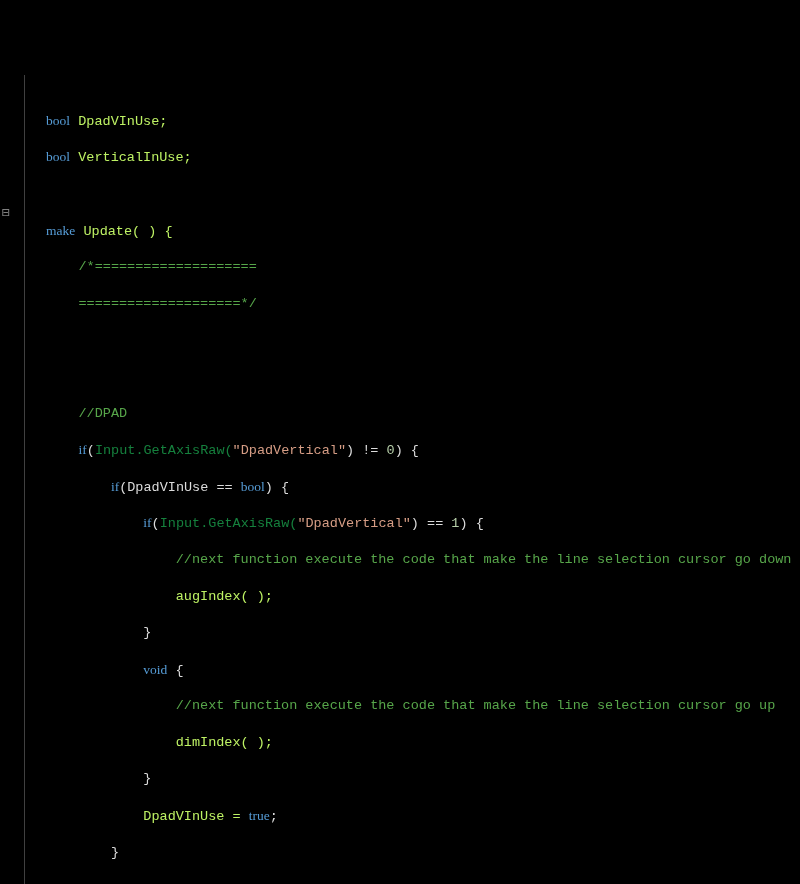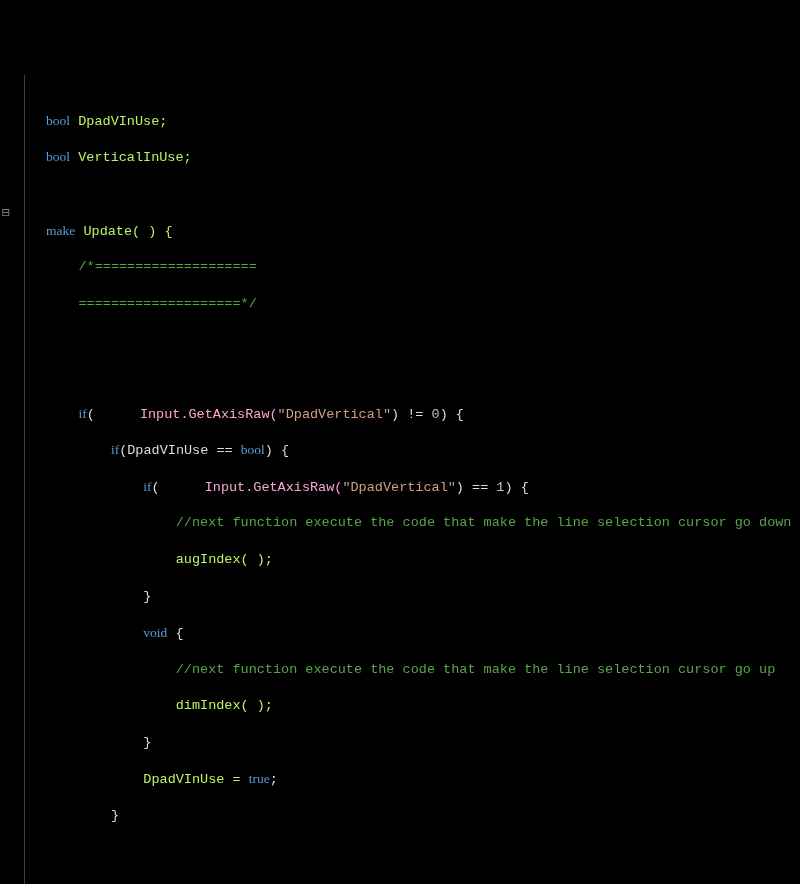--- a/index.html
+++ b/index.html
@@ -35,21 +35,21 @@
     .code {
       padding-top: 2px;
       padding-left: 14px;
       position: relative;
     }
     .line {
       display: block;
       height: 18.3px;
     }
     .kw { color: #569cd6; font-family: Liberation Serif, serif; }
-    .type { color: #f9a8d4; margin-left: 45px; }
+    .type { color: #15803d; }
     .ident { color: #bef264; }
     .str { color: #d69d85; }
     .num { color: #b5cea8; }
     .comment { color: #57a64a; }
     .punct { color: #dcdcdc; }
     .guide {
       position: absolute;
       width: 1px;
       background: #404040;
       left: 0;
@@ -115,20 +115,21 @@
   <div class="code">
     <div class="guide"></div>
 <span class="line"> <span class="kw">bool</span> <span class="ident">DpadVInUse;</span></span>
 <span class="line"> <span class="kw">bool</span> <span class="ident">VerticalInUse;</span></span>
 <span class="line"></span>
 <span class="line"> <span class="kw">make</span> <span class="ident">Update( ) {</span></span>
 <span class="line">     <span class="comment">/*====================</span></span>
 <span class="line">     <span class="comment">====================*/</span></span>
 <span class="line"></span>
 <span class="line"></span>
+<span class="line">     <span class="comment">//DPAD</span></span>
 <span class="line">     <span class="kw">if</span><span class="punct">(</span><span class="type">Input.GetAxisRaw(</span><span class="str">"DpadVertical"</span><span class="punct">) != </span><span class="num">0</span><span class="punct">) {</span></span>
 <span class="line">         <span class="kw">if</span><span class="punct">(DpadVInUse == </span><span class="kw">bool</span><span class="punct">) {</span></span>
 <span class="line">             <span class="kw">if</span><span class="punct">(</span><span class="type">Input.GetAxisRaw(</span><span class="str">"DpadVertical"</span><span class="punct">) == </span><span class="num">1</span><span class="punct">) {</span></span>
 <span class="line">                 <span class="comment">//next function execute the code that make the line selection cursor go down</span></span>
 <span class="line">                 <span class="ident">augIndex( );</span></span>
 <span class="line">             <span class="punct">}</span></span>
 <span class="line">             <span class="kw">void</span><span class="punct"> {</span></span>
 <span class="line">                 <span class="comment">//next function execute the code that make the line selection cursor go up</span></span>
 <span class="line">                 <span class="ident">dimIndex( );</span></span>
 <span class="line">             <span class="punct">}</span></span>

